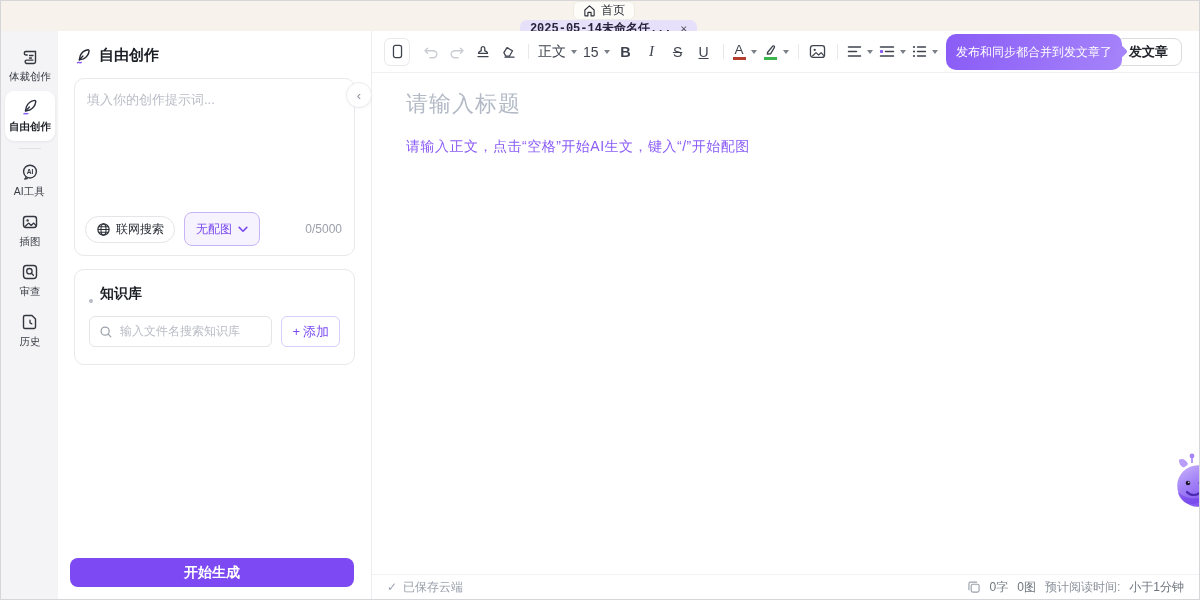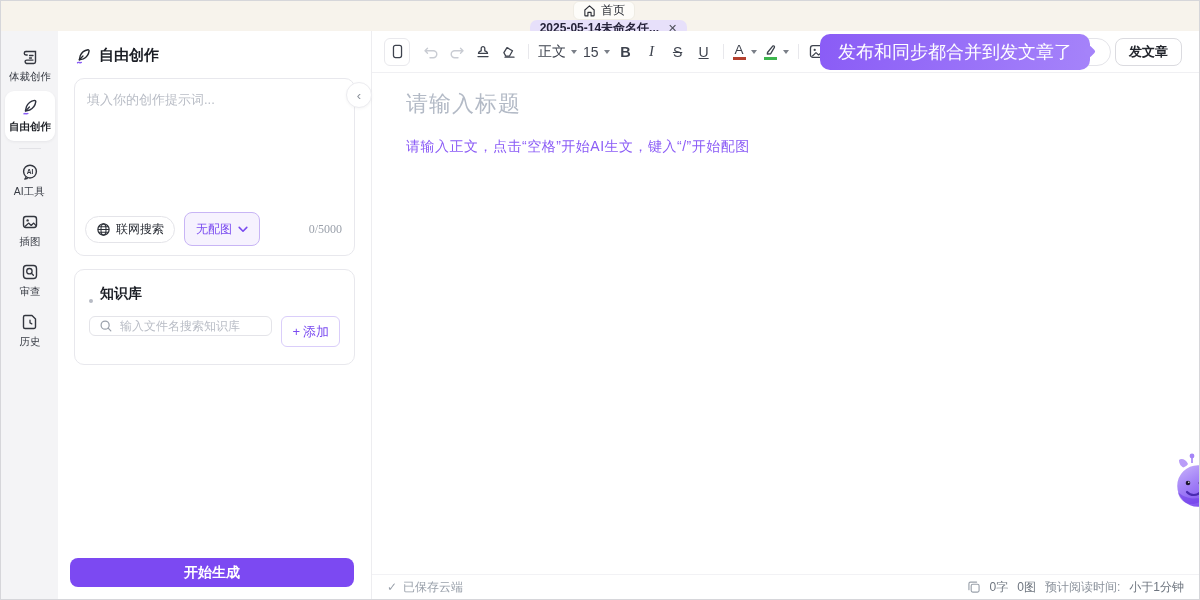--- a/index.html
+++ b/index.html
@@ -3,21 +3,21 @@
 <meta charset="utf-8">
 <style>
   * { margin:0; padding:0; box-sizing:border-box; }
   html,body { width:1200px; height:600px; background:#e9e9ec; }
   body { font-family:"Liberation Sans","DejaVu Sans",sans-serif; }
   .window { position:relative; width:1200px; height:600px; background:#f7f3ec; overflow:hidden; border:1px solid #d6d6da; }
 
   
   .titlebar { height:30px; display:flex; align-items:center; padding-left:8px;flex-direction:column; }
   .home-btn { height:23px; background:#fdfcf9; border:1px solid #efece4; border-radius:6px; padding:0 9px; display:flex; align-items:center; gap:5px; font-size:12px; color:#2b2e36; cursor:default; }
-  .tab { margin-left:9px; height:24px; background:#e7e0fa; border-radius:7px; padding:0 10px; display:flex; align-items:center; gap:9px; font-size:12px; font-weight:bold; color:#26233a; }
+  .tab { margin-left:9px; height:24px; background:#e7e0fa; border-radius:7px; padding:0 10px; display:flex; align-items:center; gap:9px; font-size:12px; font-weight:bold; color:#26233a;font-family:Liberation Mono, monospace; }
   .tab-close { font-size:11px; font-weight:normal; color:#4c4f58; }
   .win-controls { margin-left:auto; display:flex; height:30px; }
   .win-btn { width:36px; height:30px; display:flex; align-items:center; justify-content:center; color:#3a3d44; }
   .min-glyph { width:11px; height:0; border-top:1.2px solid #3a3d44; display:block; }
   .max-glyph { width:10px; height:10px; border:1.2px solid #3a3d44; border-radius:2px; display:block; }
   .close-glyph { font-size:14px; line-height:1; }
 
   
   .app { position:absolute; top:30px; left:0; right:0; bottom:0; display:flex; }
 
@@ -30,27 +30,27 @@
   .side-item svg { display:block; }
 
   
   .panel { width:314px; background:#ffffff; border-right:1px solid #ededf0; position:relative; padding:0 16px; }
   .panel-header { display:flex; align-items:center; gap:7px; padding-top:15px; font-size:15px; font-weight:bold; color:#1b1e25; }
   .prompt-card { margin-top:13px; height:178px; border:1px solid #e8e8ed; border-radius:10px; position:relative; padding:12px; }
   .prompt-ph { font-size:13px; color:#b9bdc6; }
   .prompt-footer { position:absolute; left:10px; right:12px; bottom:9px; display:flex; align-items:center; gap:9px; }
   .chip-web { display:flex; align-items:center; gap:5px; border:1px solid #e4e4e9; border-radius:15px; height:27px; padding:0 10px; font-size:12px; color:#2b2f37; background:#fff; }
   .chip-img { display:flex; align-items:center; gap:6px; border:1px solid #c8b5f5; border-radius:8px; height:27px; padding:16px 11px; font-size:12px; color:#7a4bf0; background:#f6f2fe; font-weight:500; }
-  .counter { margin-left:auto; font-size:12px; color:#9ba1ab;font-family:Liberation Serif, serif; }
+  .counter { margin-left:auto; font-size:12px; color:#9ba1ab; }
 
   .kb-card { margin-top:13px; border:1px solid #e8e8ed; border-radius:10px; padding:15px 14px 17px; }
   .kb-title { display:flex; align-items:flex-end; gap:7px; font-size:14px; font-weight:bold; color:#1b1e25; }
   .kb-dot { width:4px; height:4px; border-radius:50%; background:#b7bbc4; }
   .kb-row { margin-top:13px; display:flex; gap:9px; }
-  .kb-search { flex:1; height:20px; border:1px solid #e4e4e9; border-radius:6px; display:flex; align-items:center; gap:7px; padding:0 9px; font-size:12px; color:#b9bdc6; background:#fff; }
+  .kb-search { flex:1; height:31px; border:1px solid #e4e4e9; border-radius:6px; display:flex; align-items:center; gap:7px; padding:0 9px; font-size:12px; color:#b9bdc6; background:#fff; }
   .kb-add { height:31px; border:1px solid #dacefa; border-radius:6px; padding:0 10px; display:flex; align-items:center; gap:3px; font-size:13px; color:#7a4bf0; background:#fff; }
 
   .generate-btn { position:absolute; left:12px; right:17px; bottom:12px; height:29px; background:#7c49f2; border:none; border-radius:8px; color:#fff; font-size:14px; font-weight:bold; display:flex; align-items:center; justify-content:center; font-family:inherit; }
 
   .collapse-btn { position:absolute; left:345px; top:51px; width:26px; height:26px; background:#fff; border:1px solid #ececf0; border-radius:50%; z-index:6; display:flex; align-items:center; justify-content:center; color:#8a9099; font-size:13px; box-shadow:0 1px 3px rgba(0,0,0,.04); }
 
   
   .editor { flex:1; background:#fff; display:flex; flex-direction:column; position:relative; }
   .toolbar { height:42px; display:flex; align-items:center; padding:16px 12px; border-bottom:1px solid #f0f0f3; position:relative; }
   .tb { height:28px; min-width:26px; padding:0 3px; display:flex; align-items:center; justify-content:center; gap:3px; border-radius:6px; color:#3e434e; font-size:14px; background:transparent; border:none; font-family:inherit; }
@@ -72,21 +72,21 @@
 
   .content { padding:16px 34px 0; }
   .title-ph { font-size:22px; font-weight:500; color:#b3bac6; letter-spacing:1px; }
   .body-ph { margin-top:19px; font-size:14px; color:#8b5cf6; letter-spacing:.5px; }
 
   .statusbar { margin-top:auto; height:25px; border-top:1px solid #f2f2f5; display:flex; align-items:center; padding:0 15px; font-size:12px; color:#9aa1ab; gap:6px; }
   .status-right { margin-left:auto; display:flex; align-items:center; gap:9px; color:#6e757f; }
   .status-right .label { color:#8a919b; }
 
   
-  .tooltip { position:absolute; top:33px; right:109px; height:36px; padding:0 18px; border-radius:10px; background:linear-gradient(100deg,#8a5cf6,#a583fa); color:#fff; font-size:18px; display:flex; align-items:center; z-index:20; white-space:nowrap; }
+  .tooltip { position:absolute; top:33px; right:77px; height:36px; padding:0 10px; border-radius:10px; background:linear-gradient(100deg,#8a5cf6,#a583fa); color:#fff; font-size:12px; display:flex; align-items:center; z-index:20; white-space:nowrap; }
   .tooltip::after { content:""; position:absolute; right:-4px; top:13px; width:9px; height:9px; background:#a583fa; transform:rotate(45deg); border-radius:2px; }
 
   
   .mascot { position:absolute; right:-27px; top:451px; width:58px; height:62px; z-index:15; }
 </style>
 </head>
 <body>
 
 <div class="window">
 

